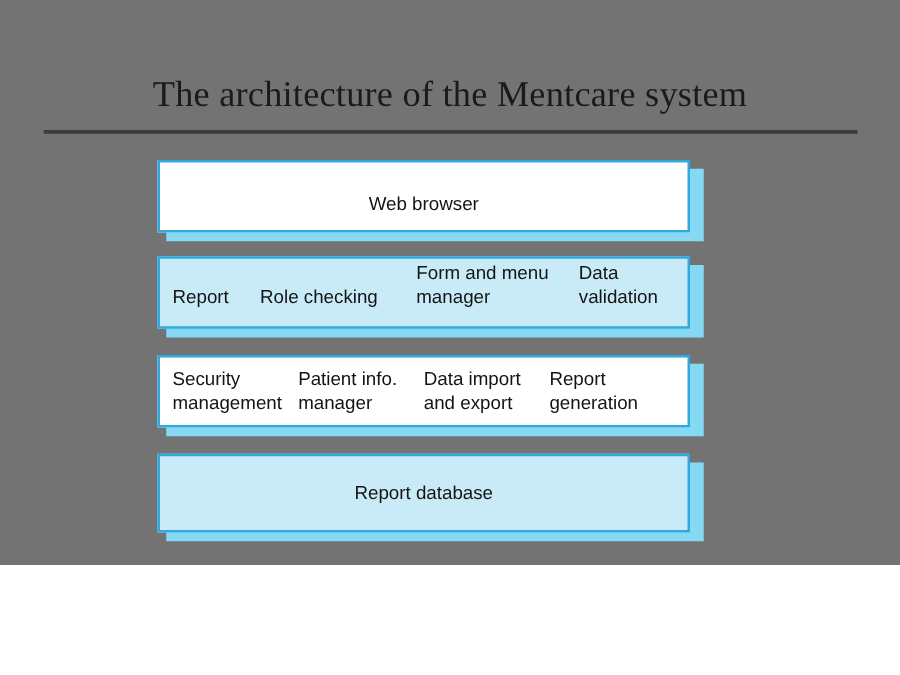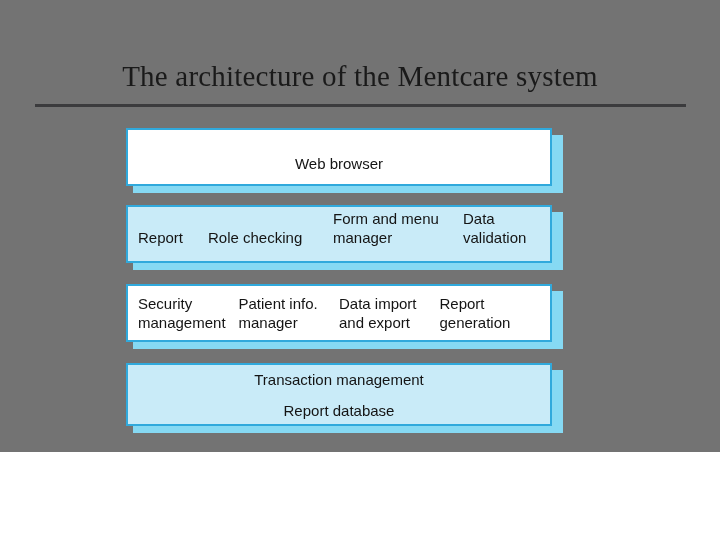--- a/index.html
+++ b/index.html
@@ -194,20 +194,19 @@
           <div class="cell">Report
 generation</div>
         </div>
       </div>
     </div>
 
     <div class="layer fill-blue row-data" style="top:237px; height:63px;">
       <div class="shadow"></div>
       <div class="boxface">
         <div class="stack-lines">
-          <div class="line l0">Transaction management</div>
           <div class="line l1">Report database</div>
         </div>
       </div>
     </div>
 
   </div>
 </div>
 
 </body></html>

